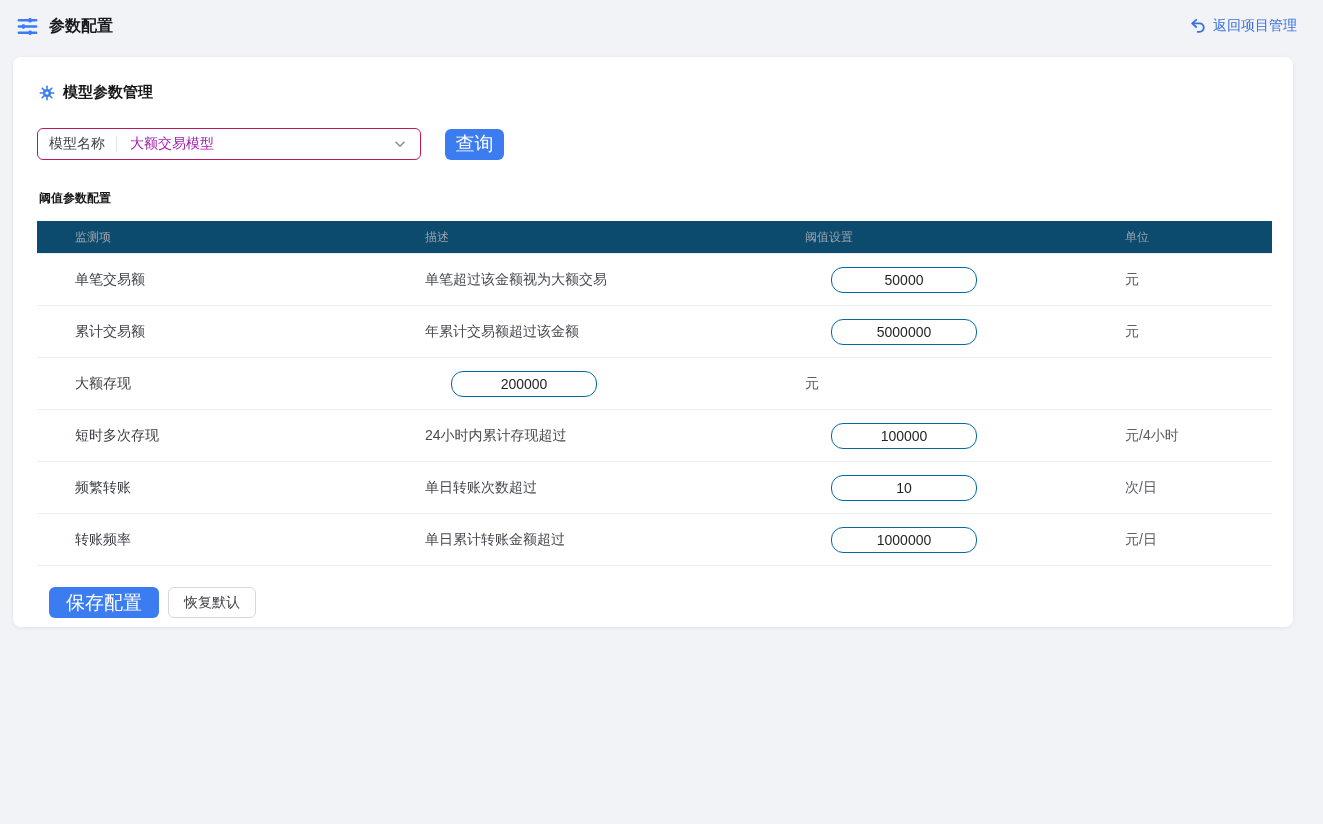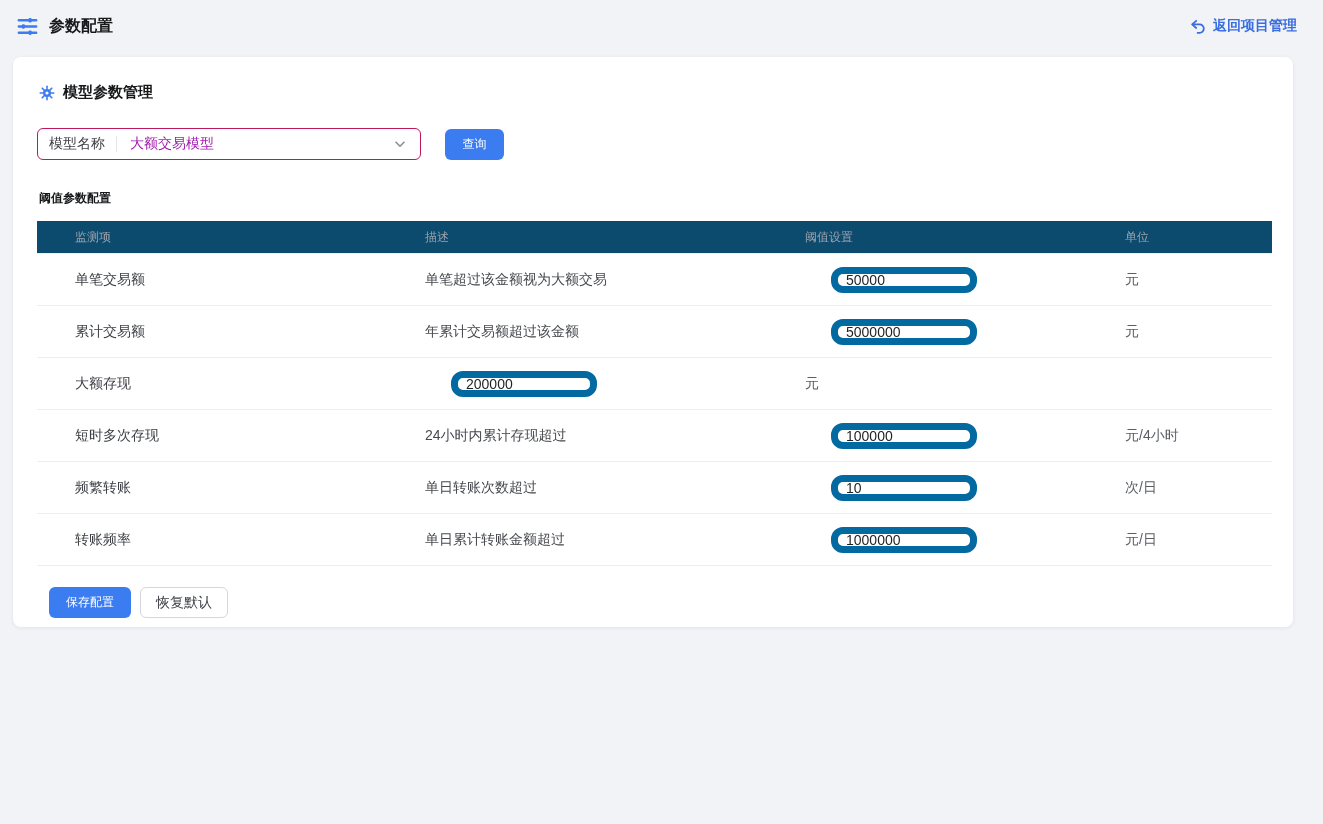--- a/index.html
+++ b/index.html
@@ -18,23 +18,23 @@
   .topbar{
     height:52px;
     display:flex;
     align-items:center;
     justify-content:space-between;
     padding:0 26px 0 16px;
   }
   .topbar-left{display:flex;align-items:center;gap:10px;}
   .page-title{font-size:16px;font-weight:bold;color:#17181a;}
   .back-link{
-    display:flex;align-items:flex-end;gap:7px;
+    display:flex;align-items:center;gap:7px;
     color:var(--link);
-    font-size:14px;font-weight:bold;
+    font-size:14px;font-weight:normal;
     cursor:pointer;text-decoration:none;
   }
   
   .card{
     background:#fff;
     border-radius:8px;
     margin:5px 30px 0 13px;
     height:570px;
     padding:24px;
     box-shadow:0 1px 4px rgba(20,30,60,.07);
@@ -48,21 +48,21 @@
     border:1px solid #be185d;border-radius:6px;
     display:flex;align-items:center;
     background:#fff;cursor:pointer;
   }
   .model-select .lbl{font-size:14px;color:#3d3f43;padding:0 11px;}
   .model-select .sep{width:1px;height:16px;background:#e3e4e8;}
   .model-select .val{font-size:14px;color:#a21caf;padding-left:13px;flex:1;}
   .chevron{margin-right:13px;display:flex;align-items:center;}
   .btn{
     border:none;border-radius:6px;
-    font-size:12px;
+    font-size:19px;
     font-family:inherit;
     cursor:pointer;
     display:inline-flex;align-items:center;justify-content:center;
   }
   .btn-primary{background:var(--accent);color:#fff;}
   .btn-query{width:59px;height:31px;}
   
   .table-title{font-size:12px;font-weight:bold;color:#17181a;margin:0 0 14px 2px;}
   .ptable{width:1235px;}
   .trow{
@@ -77,25 +77,26 @@
     height:33px;
     font-size:12px;color:#9da3ac;
   }
   .trow.tbody{height:52px;font-size:14px;}
   .cell-item{color:#3d4045;}
   .cell-desc{color:#47494e;}
   .cell-unit{color:#5a5d63;}
   .threshold-input{
     width:146px;height:26px;
     margin-left:26px;
-    border:7px solid #0369a1;border-radius:12px;
+    border:1px solid #0369a1;border-radius:12px;
     padding:0 8px;
     font-size:14px;color:#1f2023;
     font-family:inherit;
     outline:none;
+    text-align:center;
   }
   
   .actions{display:flex;align-items:center;gap:9px;margin-top:21px;padding-left:12px;}
   .btn-save{height:31px;padding:0 17px;}
   .btn-reset{
     height:31px;padding:0 15px;
     background:#fff;border:1px solid #d5d7dc;border-radius:6px;
     color:#3d4045;font-size:14px;font-family:inherit;cursor:pointer;
   }
   svg{display:block;}

